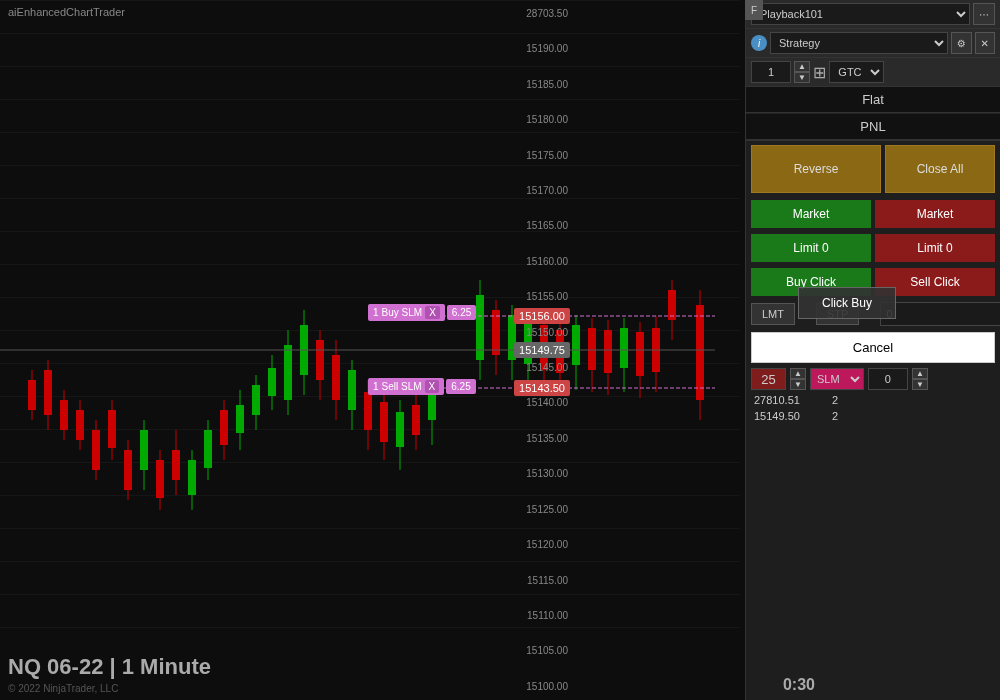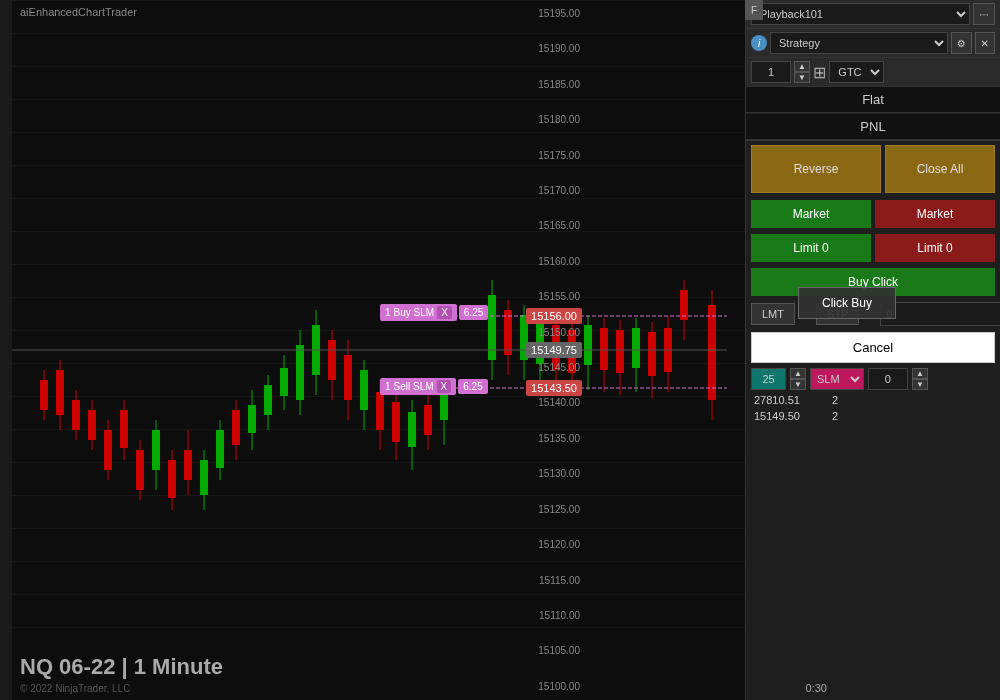--- a/index.html
+++ b/index.html
@@ -8,21 +8,21 @@
       height: 700px;
       background: #1a1a1a;
       font-family: Arial, sans-serif;
       overflow: hidden;
       position: relative;
     }
 
     
     #chart-area {
       position: absolute;
-      left: 12px;
+      left: 0;
       top: 0;
       width: 825px;
       height: 700px;
       background: #0d0d0d;
       overflow: hidden;
       padding-left: 15px;
     }
 
     #app-title {
       position: absolute;
@@ -50,22 +50,23 @@
       color: #555;
       font-size: 10px;
       z-index: 10;
     }
 
     #timer {
       position: absolute;
       bottom: 6px;
       right: 10px;
       color: #aaa;
-      font-size: 11px;
+      font-size: 16px;
       z-index: 10;
+      font-weight: bold;
     }
 
     
     #price-axis {
       position: absolute;
       right: 255px;
       top: 0;
       width: 60px;
       height: 700px;
       display: flex;
@@ -386,24 +387,24 @@
     
     .dom-row {
       display: flex;
       align-items: center;
       gap: 4px;
       padding: 2px 5px;
     }
 
     .dom-input {
       width: 35px;
-      background: #0f766e;
+      background: #7f1d1d;
       color: #ccc;
       border: 1px solid #444;
-      font-size: 11px;
+      font-size: 13px;
       padding: 2px 4px;
       height: 22px;
       text-align: center;
     }
 
     .dom-select {
       width: 54px;
       background: #be185d;
       color: #ccc;
       border: 1px solid #444;
@@ -628,21 +629,21 @@
     </div>
     <div class="order-value">6.25</div>
   </div>
   <div class="order-end-x" style="top: 382px; right: 258px;">X</div>
 
   <div class="price-tag" style="top: 316px; background: #c44; transform: translateY(-50%);">15156.00</div>
   <div class="price-tag" style="top: 350px; background: #666; transform: translateY(-50%);">15149.75</div>
   <div class="price-tag" style="top: 388px; background: #c44; transform: translateY(-50%);">15143.50</div>
 
   <div id="price-axis">
-    <span class="price-label">15195.00</span>
+    <span class="price-label">28703.50</span>
     <span class="price-label">15190.00</span>
     <span class="price-label">15185.00</span>
     <span class="price-label">15180.00</span>
     <span class="price-label">15175.00</span>
     <span class="price-label">15170.00</span>
     <span class="price-label">15165.00</span>
     <span class="price-label">15160.00</span>
     <span class="price-label">15155.00</span>
     <span class="price-label">15150.00</span>
     <span class="price-label">15145.00</span>
@@ -712,20 +713,21 @@
     <button class="sell-market-btn">Market</button>
   </div>
 
   <div class="trade-row">
     <button class="buy-limit-btn">Limit 0</button>
     <button class="sell-limit-btn">Limit 0</button>
   </div>
 
   <div class="trade-row">
     <button class="buy-click-btn">Buy Click</button>
+    <button class="sell-click-btn">Sell Click</button>
   </div>
 
   <div class="lmt-stp-row">
     <button class="lmt-btn">LMT</button>
     <button class="stp-btn">STP</button>
     <input type="text" class="lmt-input" value="0" style="">
 
   </div>
 
   <button class="cancel-btn">Cancel</button>

